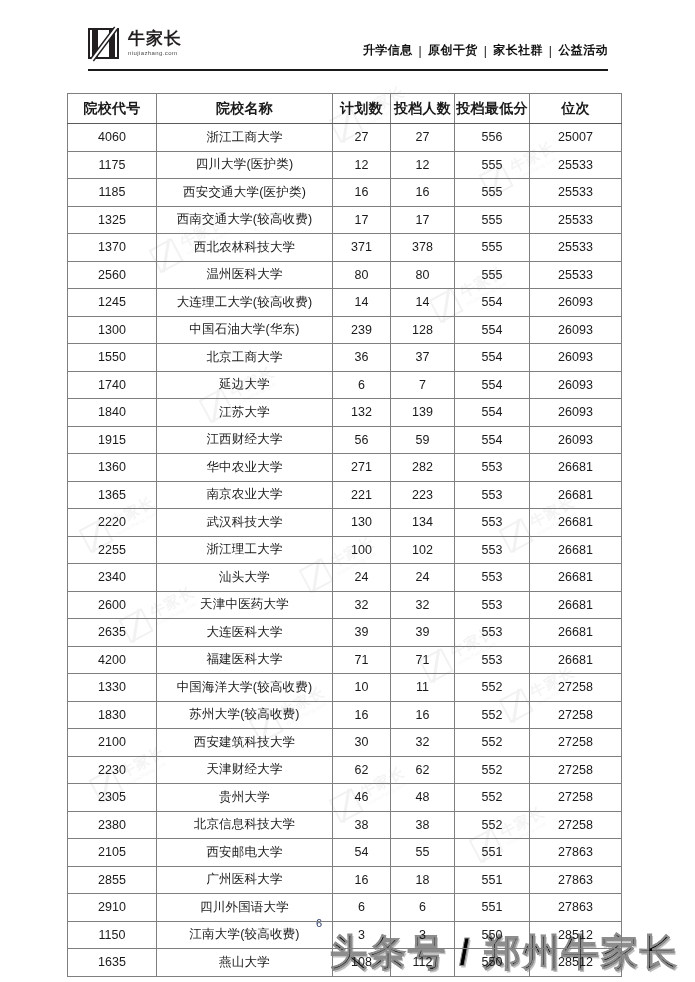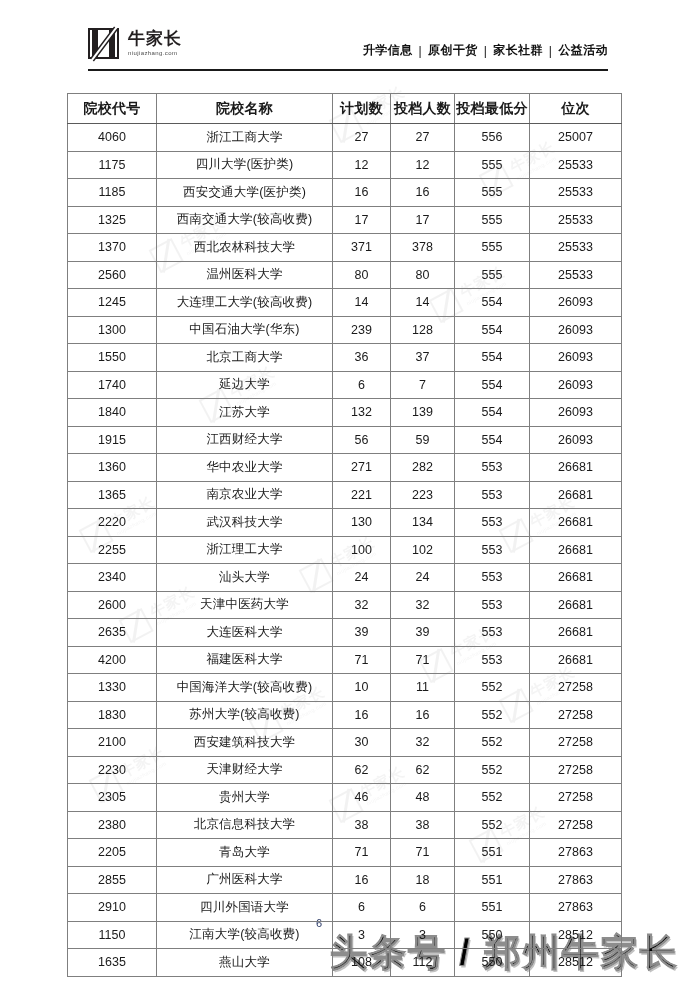--- a/index.html
+++ b/index.html
@@ -662,24 +662,24 @@
       </tr>
       <tr>
         <td class="col-num">2380</td>
         <td class="col-name">北京信息科技大学</td>
         <td class="col-num">38</td>
         <td class="col-num">38</td>
         <td class="col-num">552</td>
         <td class="col-num">27258</td>
       </tr>
       <tr>
-        <td class="col-num">2205</td>
-        <td class="col-name">青岛大学</td>
-        <td class="col-num">71</td>
-        <td class="col-num">71</td>
+        <td class="col-num">2105</td>
+        <td class="col-name">西安邮电大学</td>
+        <td class="col-num">54</td>
+        <td class="col-num">55</td>
         <td class="col-num">551</td>
         <td class="col-num">27863</td>
       </tr>
       <tr>
         <td class="col-num">2855</td>
         <td class="col-name">广州医科大学</td>
         <td class="col-num">16</td>
         <td class="col-num">18</td>
         <td class="col-num">551</td>
         <td class="col-num">27863</td>

